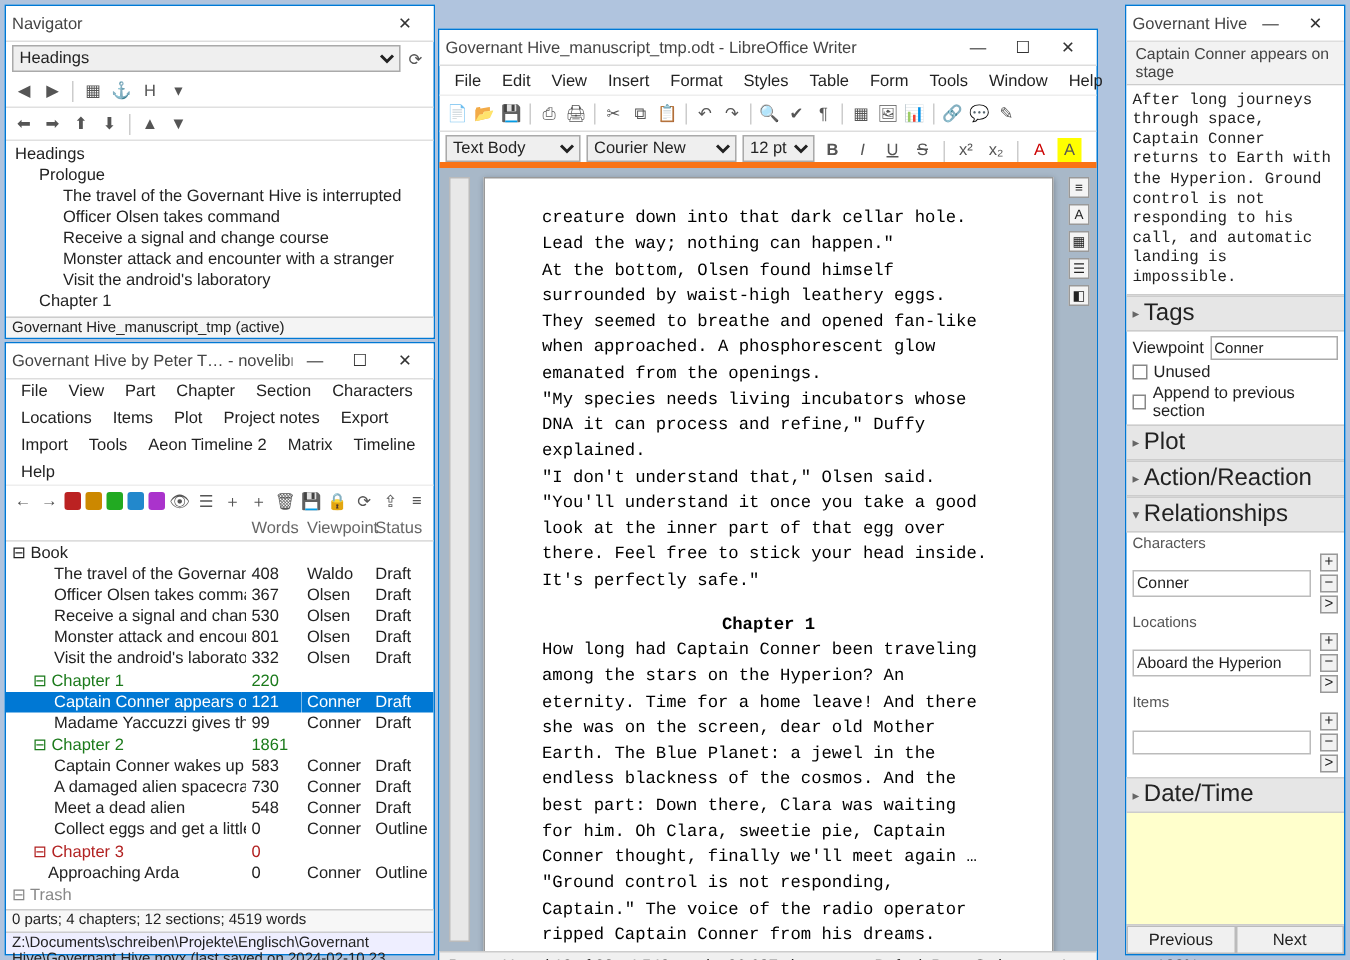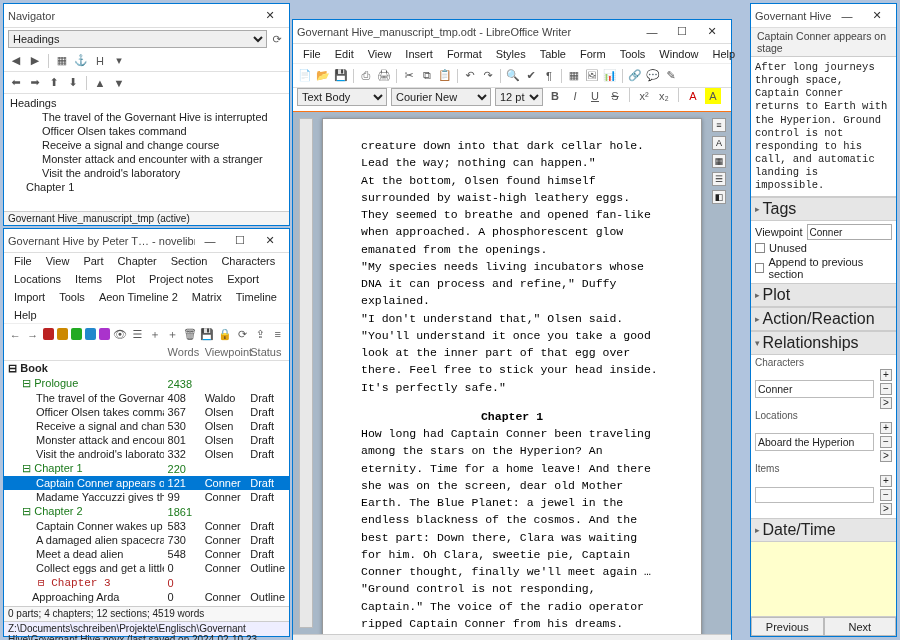--- a/index.html
+++ b/index.html
@@ -34,21 +34,21 @@
 #novelibre td{padding:1px 4px;white-space:nowrap;overflow:hidden}
 #novelibre tr.sel td{background:#0078d4;color:#fff}
 #novelibre .green{color:#1b7a1b}
 #novelibre .red{color:#b22222}
 #novelibre .grey{color:#888}
 #novelibre .stat{height:15px;font-size:10px;padding:1px 4px;border-top:1px solid #ccc;background:#f7f7f7}
 
 
 #writer{left:292px;top:19px;width:440px;height:634px}
 #writer .tb3{height:24px;display:flex;align-items:center;gap:2px;padding:0 4px;border-bottom:1px solid #ddd;flex-wrap:nowrap;overflow:hidden}
-#writer .fmtbar{height:24px;display:flex;align-items:flex-start;gap:4px;padding:0 4px;border-bottom:1px solid #f97316;overflow:hidden}
+#writer .fmtbar{height:24px;display:flex;align-items:flex-end;gap:4px;padding:0 4px;border-bottom:4px solid #f97316;overflow:hidden}
 #writer select,#writer input{height:18px;font-size:11px;border:1px solid #aaa}
 #writer .page-area{flex:1;background:#a8b8c8;overflow:auto;position:relative;padding:6px 24px}
 #writer .page{background:#fff;border:1px solid #999;box-shadow:0 1px 4px rgba(0,0,0,.3);padding:18px 38px;margin:0 auto 10px;width:380px;min-height:380px}
 #writer .page,#writer .page *{font-family:"Courier New",monospace;font-size:11.5px;line-height:1.5;color:#000}
 #writer .page p{margin-bottom:0}
 #writer .chtitle{text-align:center;font-weight:bold;margin:12px 0}
 #writer .statusbar{height:18px;background:#f0f0f0;border-top:1px solid #ccc;display:flex;align-items:center;font-size:10px;gap:10px;padding:0 6px}
 #writer .statusbar span{white-space:nowrap}
 #writer .side{position:absolute;right:4px;top:6px;bottom:6px;width:16px;display:flex;flex-direction:column;gap:4px;align-items:center}
 #writer .side span{width:14px;height:14px;border:1px solid #999;font-size:9px;display:flex;align-items:center;justify-content:center;background:#f4f4f4}
@@ -99,20 +99,21 @@
   <span class="tico">⬅</span>
   <span class="tico">➡</span>
   <span class="tico">⬆</span>
   <span class="tico">⬇</span>
   <span class="sep"></span>
   <span class="tico">▲</span>
   <span class="tico">▼</span>
  </div>
  <div class="tree" id="navtree">
       <div class="tn d0">Headings</div>
+      <div class="tn d1">Prologue</div>
       <div class="tn d2">The travel of the Governant Hive is interrupted</div>
       <div class="tn d2">Officer Olsen takes command</div>
       <div class="tn d2">Receive a signal and change course</div>
       <div class="tn d2">Monster attack and encounter with a stranger</div>
       <div class="tn d2">Visit the android's laboratory</div>
       <div class="tn d1">Chapter 1</div>
     </div>
  <div class="ft">Governant Hive_manuscript_tmp (active)</div>
 </div>
 
@@ -174,28 +175,22 @@
         <thead>
           <tr>
             <th></th>
             <th>Words</th>
             <th>Viewpoint</th>
             <th>Status</th>
           </tr>
         </thead>
         <tbody>
           <tr>
-            <td style="padding-left: 4px; font-weight: bold;">⊟ Book</td>
-            <td></td>
-            <td></td>
-            <td></td>
-          </tr>
-          <tr>
-            <td class="green bold" style="padding-left: 18px;">⊟ Prologue</td>
-            <td class="green bold">2438</td>
+            <td style="padding-left: 4px; font-weight: normal;">⊟ Book</td>
+            <td></td>
             <td></td>
             <td></td>
           </tr>
           <tr>
             <td style="padding-left: 32px;">The travel of the Governant Hive is interrupted</td>
             <td>408</td>
             <td>Waldo</td>
             <td>Draft</td>
           </tr>
           <tr>
@@ -264,21 +259,21 @@
             <td>Conner</td>
             <td>Draft</td>
           </tr>
           <tr>
             <td style="padding-left: 32px;">Collect eggs and get a little monster</td>
             <td>0</td>
             <td>Conner</td>
             <td>Outline</td>
           </tr>
           <tr>
-            <td class="red bold" style="padding-left: 34px; font-family: Liberation Mono, monospace;">⊟ Chapter 3</td>
+            <td class="red bold" style="padding-left: 18px;">⊟ Chapter 3</td>
             <td class="red bold">0</td>
             <td></td>
             <td></td>
           </tr>
           <tr>
             <td style="padding-left: 28px;">Approaching Arda</td>
             <td>0</td>
             <td>Conner</td>
             <td>Outline</td>
           </tr>

